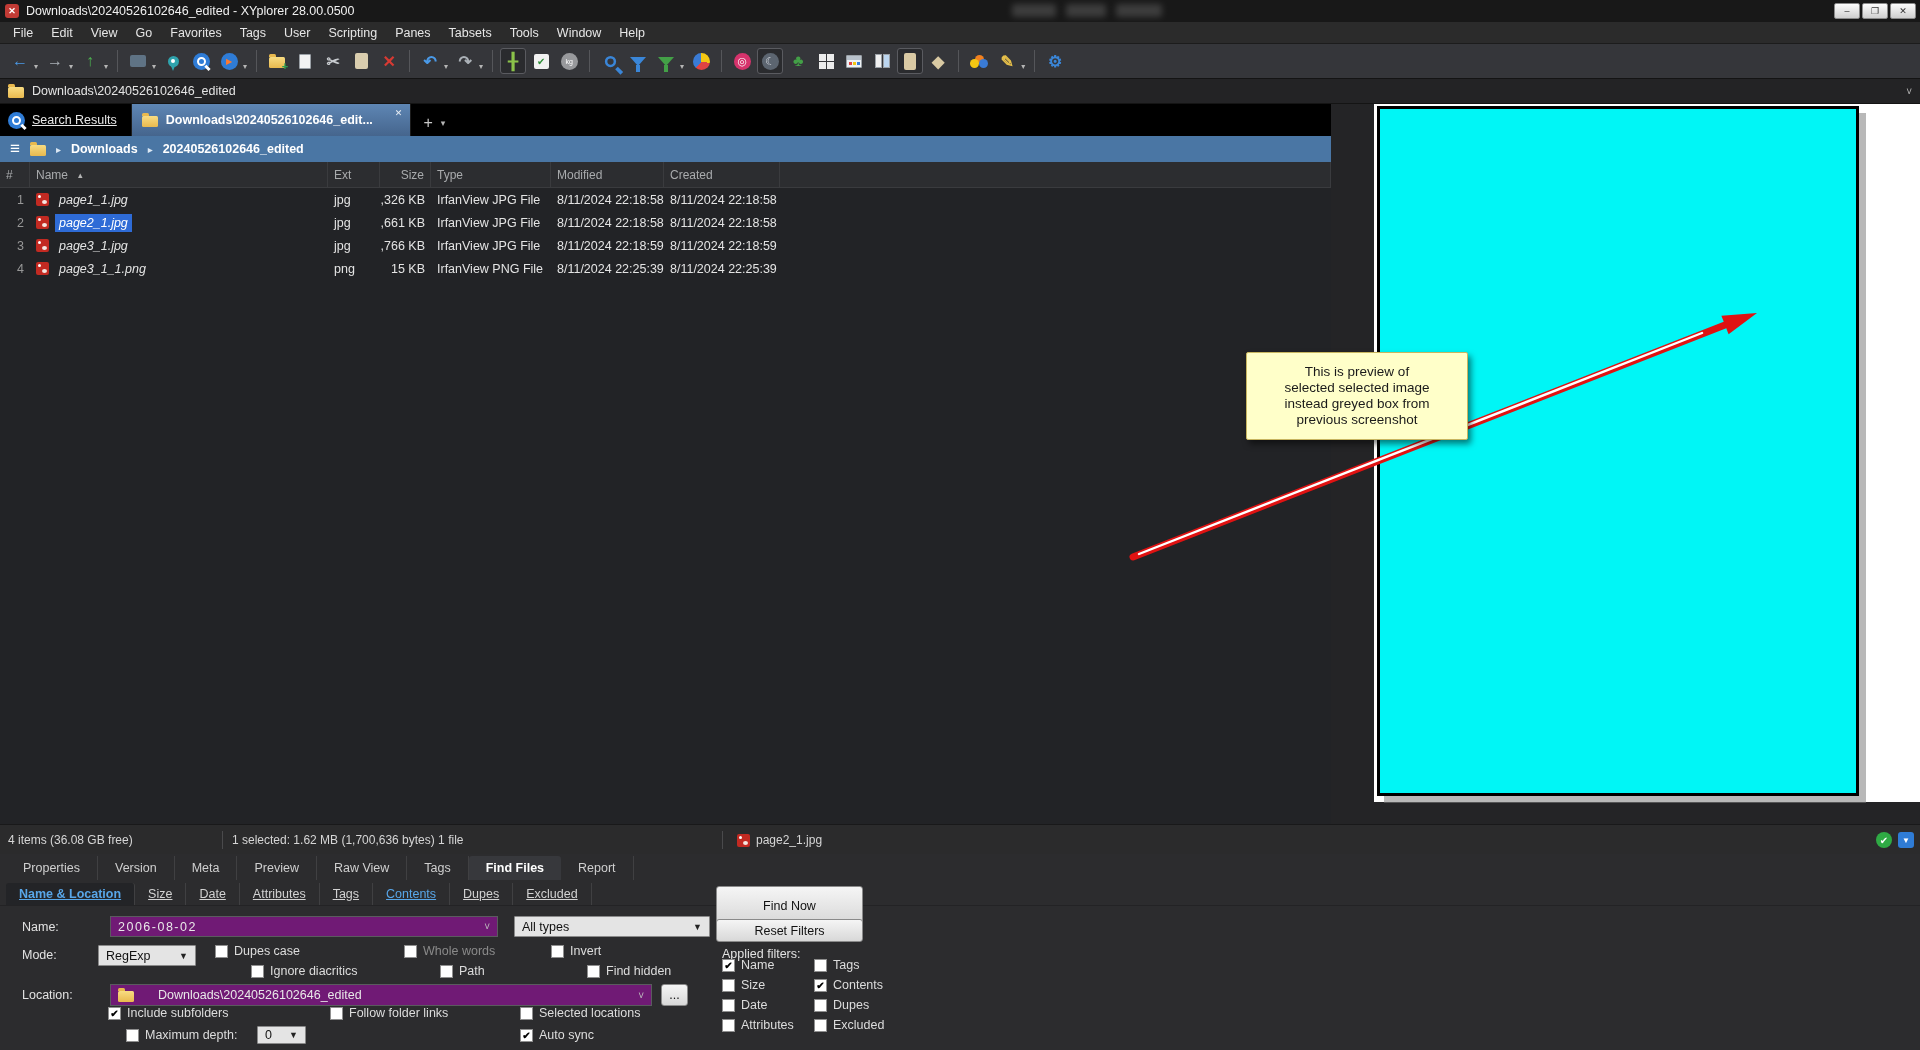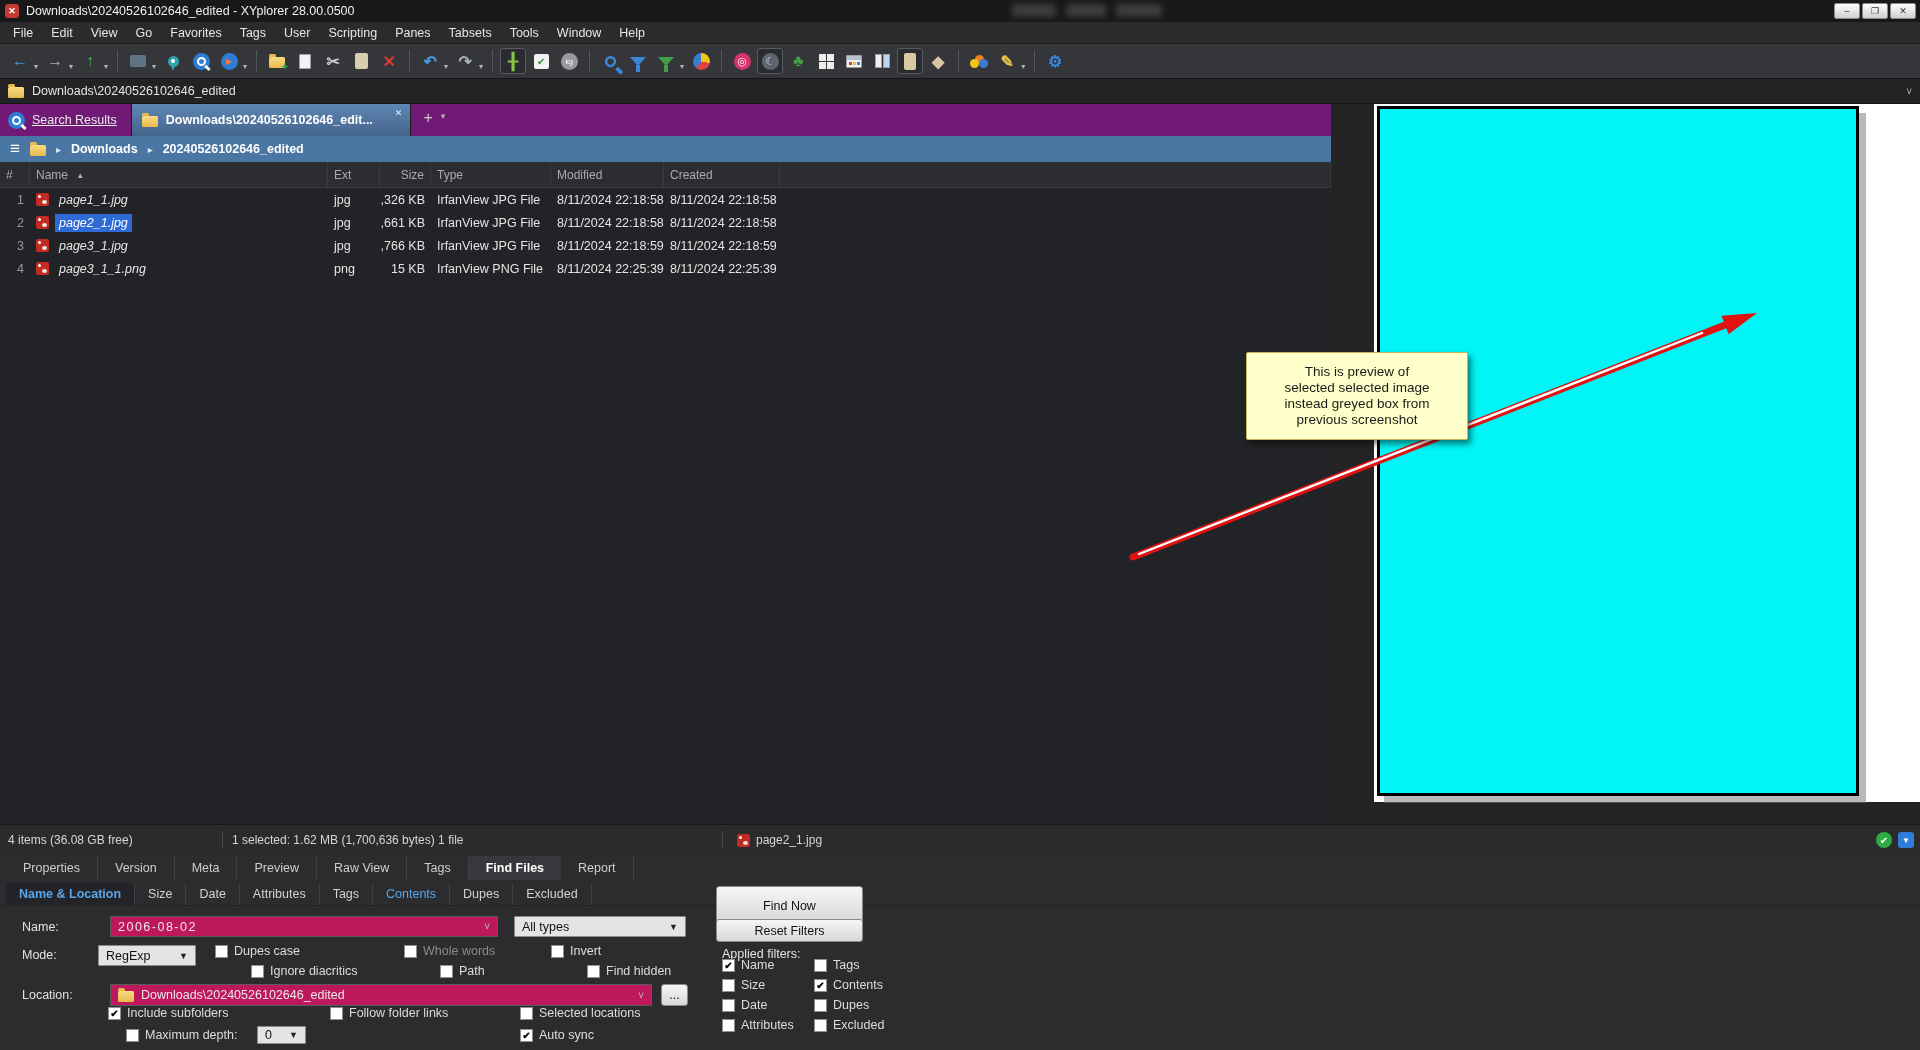--- a/index.html
+++ b/index.html
@@ -52,21 +52,21 @@
   .ic-paper { width:12px; height:15px; background:#f2f2f2; border:1px solid #9aa0a6; border-radius:1px; }
   .folder-icon { width:16px; height:11px; background:linear-gradient(#f8dc82,#e9b94e); border-radius:1.5px; position:relative; margin-top:3px; flex:none; }
   .folder-icon::before { content:""; position:absolute; top:-3px; left:0; width:7px; height:3px; background:#e9b94e; border-radius:1.5px 1.5px 0 0; }
   .folder-badge { position:absolute; right:-3px; bottom:-4px; font-size:11px; font-weight:bold; }
 
   
   .addressbar { left:0; top:78px; width:1920px; height:26px; background:#232325; border-top:1px solid #141414; border-bottom:1px solid #141414; display:flex; align-items:center; padding-left:8px; gap:8px; color:#e4e4e4; }
   .addr-chevron { position:absolute; right:8px; color:#b8b8b8; font-size:10px; }
 
   
-  .tabbar { left:0; top:104px; width:1331px; height:32px; background:#701a75; display:flex; align-items:center; }
+  .tabbar { left:0; top:104px; width:1331px; height:32px; background:#000000; display:flex; align-items:flex-end; }
   .search-tab { height:32px; display:flex; align-items:center; gap:7px; padding:0 14px 0 8px; color:#e8e8e8; }
   .search-tab .lbl { text-decoration:underline; }
   .qcircle { width:17px; height:17px; border-radius:50%; background:#2f7cd6; display:flex; align-items:center; justify-content:center; color:#fff; }
   .active-tab { height:32px; background:linear-gradient(#5e86b4,#45658d); display:flex; align-items:center; gap:8px; padding:0 8px 0 10px; color:#fff; font-weight:bold; border-left:1px solid #1c1c1c; border-right:1px solid #1c1c1c; }
   .tab-close { font-size:9px; font-weight:normal; color:#e8eef5; align-self:flex-start; margin:4px 0 0 14px; }
   .tab-plus { color:#c8c8c8; font-size:16px; margin:0 8px 4px 12px; }
   .tab-caret { color:#b5b5b5; font-size:9px; margin-bottom:8px; }
 
   
   .breadcrumb { left:0; top:136px; width:1331px; height:26px; background:#4a76a4; display:flex; align-items:center; gap:10px; padding-left:10px; color:#fff; font-weight:bold; }
@@ -104,26 +104,26 @@
   .ssep { width:1px; height:18px; top:6px !important; background:#4a4a4c; }
   .sicon-green { width:16px; height:16px; top:7px !important; border-radius:50%; background:#2faa44; color:#fff; font-size:10px; justify-content:center; }
   .sicon-blue { width:16px; height:16px; top:7px !important; border-radius:3px; background:#2f7cd6; color:#fff; font-size:8px; justify-content:center; }
 
   
   .panel { left:0; top:854px; width:1920px; height:196px; background:#2c2c2e; }
   .ptabs { position:absolute; left:0; top:0; width:1920px; height:28px; display:flex; align-items:center; padding-left:6px; }
   .ptab { padding:5px 17px; color:#cfcfcf; border-right:1px solid #404042; }
   .ptab.active { color:#fff; font-weight:bold; background:#37383c; border-radius:3px 3px 0 0; border-right:none; }
   .ftabs { position:absolute; left:0; top:28px; width:1920px; height:24px; display:flex; align-items:center; padding-left:6px; border-bottom:1px solid #232325; }
-  .ftab { padding:4px 13px; color:#d2d2d2; border-right:1px solid #404042; }
+  .ftab { padding:4px 13px; color:#d2d2d2; border-right:1px solid #404042;text-decoration:underline; }
   .ftab.hl { color:#58a6e8; }
   .ftab.active { font-weight:bold; background:#232427; border-radius:3px 3px 0 0; }
 
   .flabel { position:absolute; color:#e2e2e2; }
-  .combo-dark { position:absolute; background:#be185d; border:1px solid #5a5b5e; color:#e8e8e8; display:flex; align-items:center; padding:0 7px; gap:7px; }
+  .combo-dark { position:absolute; background:#701a75; border:1px solid #5a5b5e; color:#e8e8e8; display:flex; align-items:center; padding:0 7px; gap:24px; }
   .combo-dark .chev { margin-left:auto; color:#bdbdbd; font-size:10px; }
   .combo-light { position:absolute; background:#e4e4e4; border:1px solid #8a8a8a; color:#111; display:flex; align-items:center; justify-content:space-between; padding:0 7px; border-radius:1px; }
   .combo-light .chev { color:#222; font-size:9px; margin-left:8px; }
   .btn { position:absolute; background:linear-gradient(#f5f5f5,#d8d8d8); border:1px solid #8a8a8a; border-radius:3px; color:#111; display:flex; align-items:center; justify-content:center; }
   .cbrow { position:absolute; display:flex; align-items:center; }
   .cbitem { display:flex; align-items:center; gap:6px; }
   .cb { width:13px; height:13px; background:#fff; border:1px solid #8f8f8f; color:#000; font-size:10px; font-weight:bold; display:inline-flex; align-items:center; justify-content:center; flex:none; }
   .cblabel.disabled { color:#8a8a8a; }
   .af-grid { position:absolute; left:722px; top:958px; display:grid; grid-template-columns:92px auto; row-gap:6px; }
   .spacer { letter-spacing:1.5px; }
@@ -460,21 +460,21 @@
       <span class="ftab">Dupes</span>
       <span class="ftab">Excluded</span>
     </div>
 </div>
 
 <span class="abs flabel" style="left:22px;top:920px;">Name:</span>
 <div class="abs combo-dark" style="left:110px;top:916px;width:388px;height:21px;">
   <span class="spacer">2006-08-02</span>
   <span class="chev">˅</span>
 </div>
-<div class="abs combo-light" style="left:514px;top:916px;width:172px;height:21px;">
+<div class="abs combo-light" style="left:514px;top:916px;width:196px;height:21px;">
   <span>All types</span>
   <span class="chev">▼</span>
 </div>
 
 <span class="abs flabel" style="left:22px;top:948px;">Mode:</span>
 <div class="abs combo-light" style="left:98px;top:945px;width:98px;height:21px;">
   <span>RegExp</span>
   <span class="chev">▼</span>
 </div>
 <div class="abs cbrow" style="left:215px;top:944px;" id="cbrow1">

